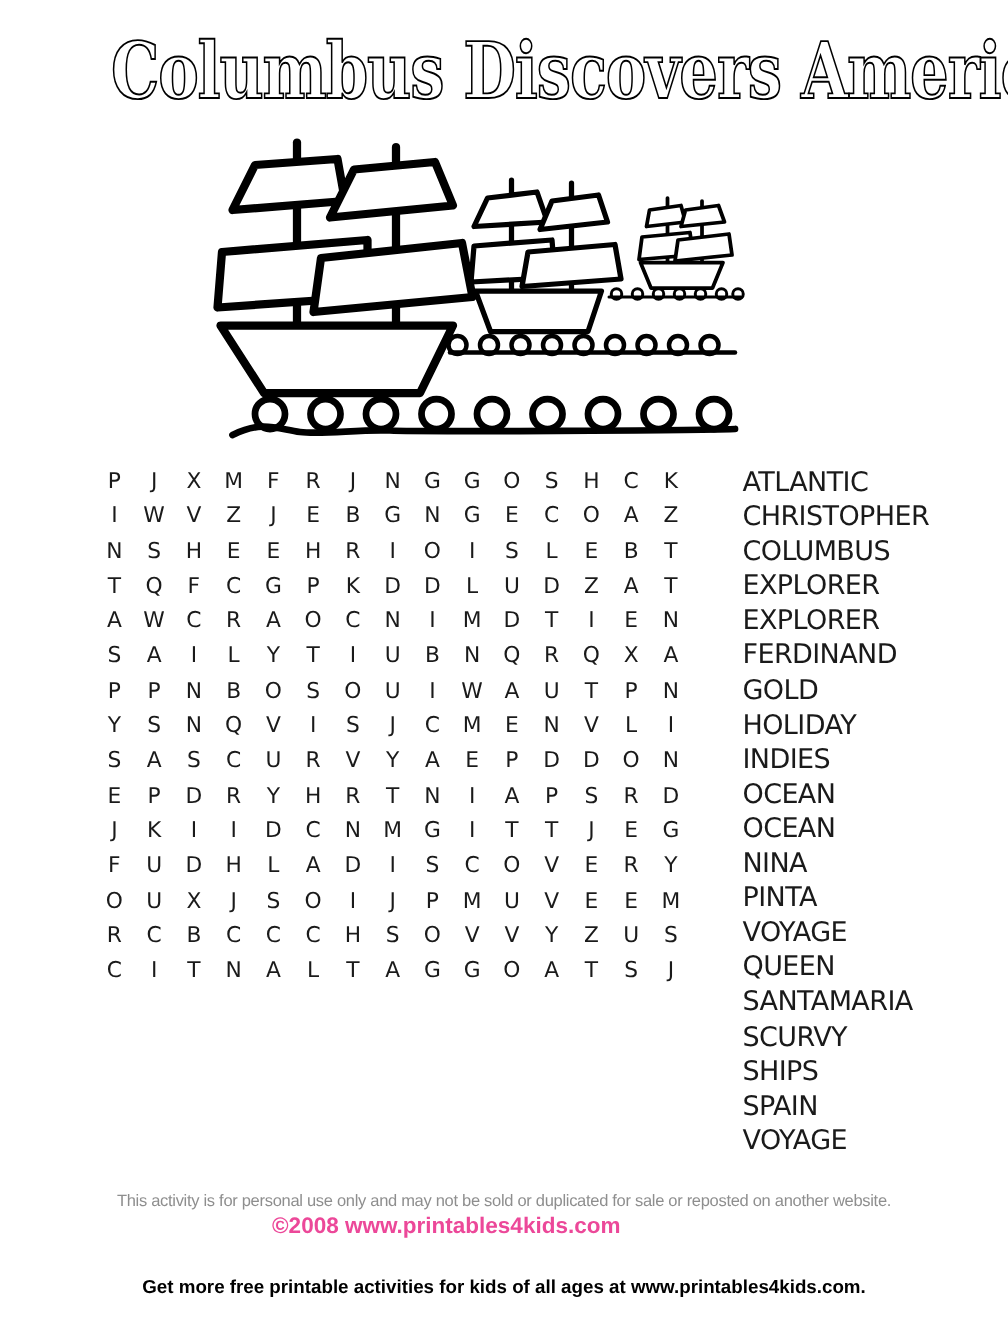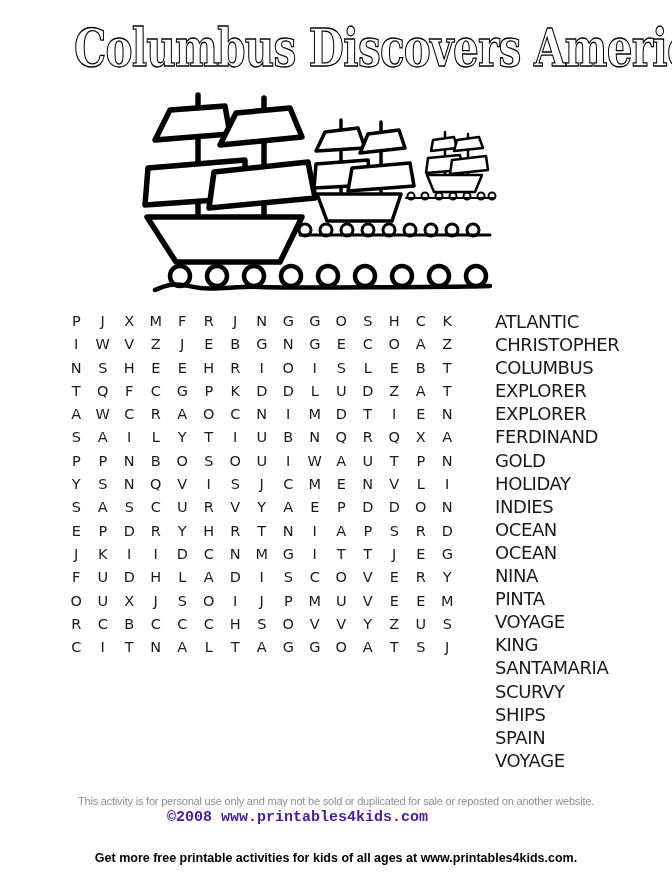--- a/index.html
+++ b/index.html
@@ -68,24 +68,24 @@
       line-height: 23.1px;
       letter-spacing: -0.4px;
       color: #1a1a1a;
     }
     .copyright {
       position: absolute;
       left: 0;
       top: 809px;
       width: 595px;
       text-align: center;
-      font-family: Liberation Mono, monospace;
+      font-family: Liberation Sans, sans-serif;
       font-weight: bold;
       font-size: 15px;
-      color: #4c1d95;
+      color: #ec4899;
     }
     .disclaimer {
       position: absolute;
       left: 0;
       top: 795px;
       width: 672px;
       text-align: center;
       font-family: "Liberation Sans", sans-serif;
       font-size: 11px;
       color: #8e8e8e;
@@ -416,21 +416,21 @@
     <li>EXPLORER</li>
     <li>FERDINAND</li>
     <li>GOLD</li>
     <li>HOLIDAY</li>
     <li>INDIES</li>
     <li>OCEAN</li>
     <li>OCEAN</li>
     <li>NINA</li>
     <li>PINTA</li>
     <li>VOYAGE</li>
-    <li>KING</li>
+    <li>QUEEN</li>
     <li>SANTAMARIA</li>
     <li>SCURVY</li>
     <li>SHIPS</li>
     <li>SPAIN</li>
     <li>VOYAGE</li>
   </ul>
 
 <div class="copyright">©2008  www.printables4kids.com</div>
 <div class="disclaimer">This activity is for personal use only and may not be sold or duplicated for sale or reposted on another website.</div>
 <div class="promo">Get more free printable activities for kids of all ages at www.printables4kids.com.</div>

